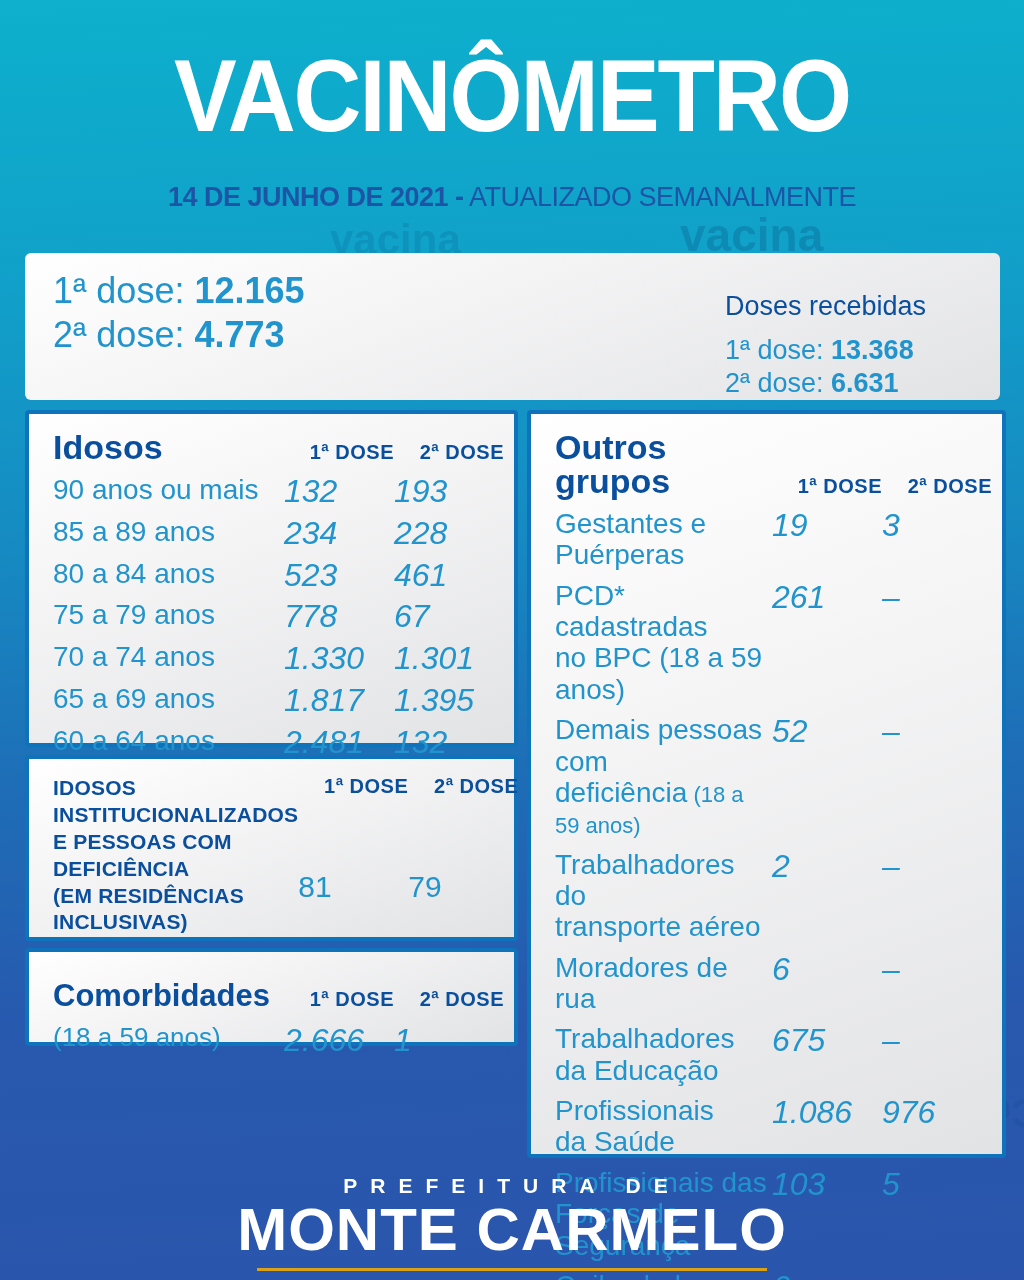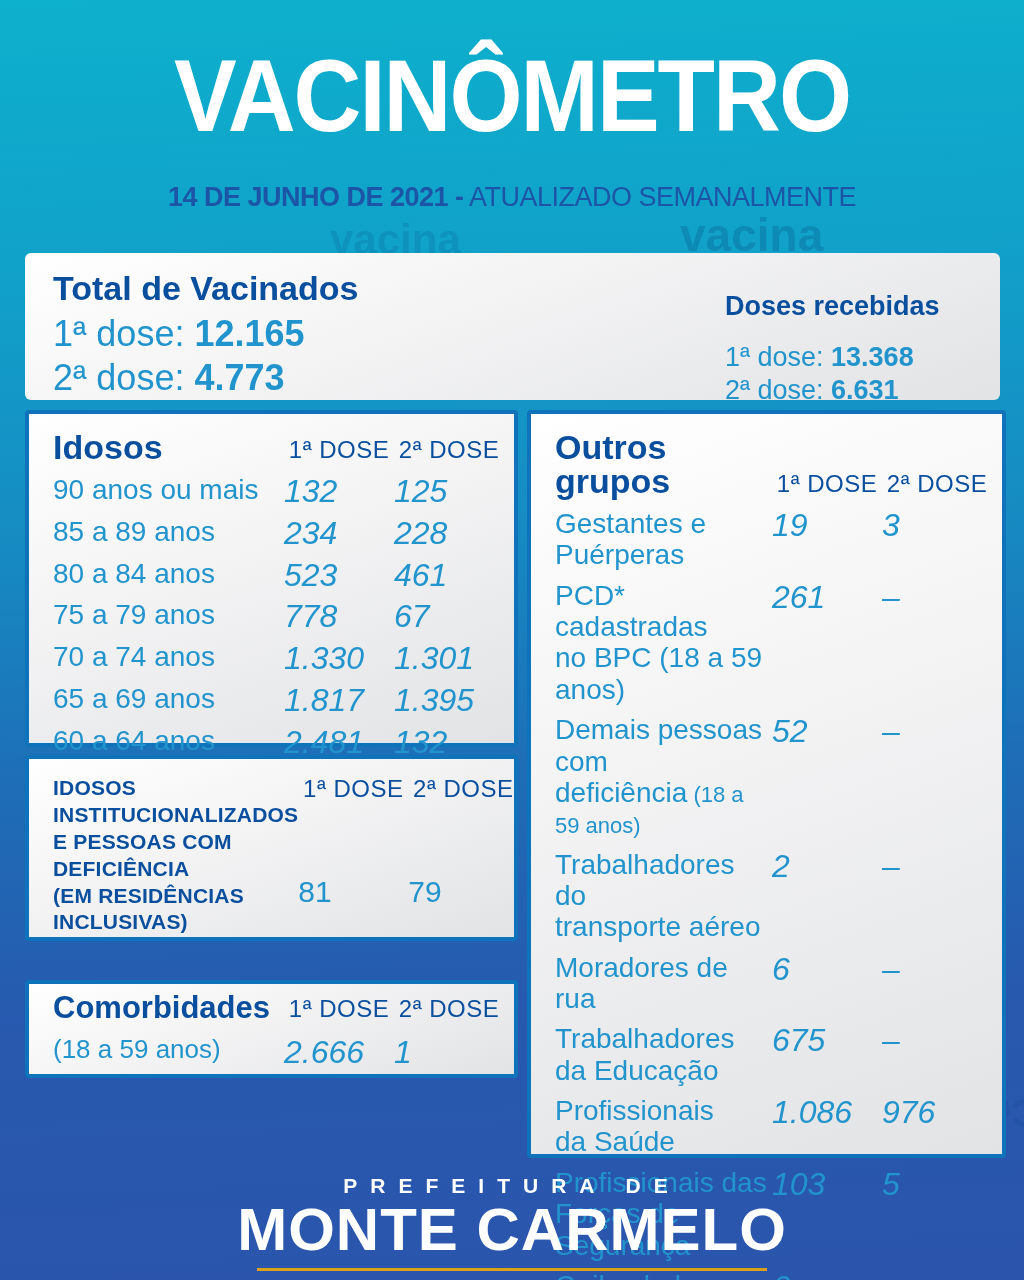--- a/index.html
+++ b/index.html
@@ -29,31 +29,31 @@
     position:absolute;box-sizing:border-box;border-radius:6px;
     background:linear-gradient(160deg,#ffffff 0%,#f4f4f5 40%,#e2e3e5 100%);
   }
   .bordered{border:4px solid #0e73ba;border-radius:4px;}
 
   .total-card{left:25px;top:253px;width:975px;height:147px;padding:16px 28px;}
   .total-title{color:#0a4f9e;font-size:34px;font-weight:bold;margin-bottom:4px;}
   .dose-line{color:#2194cd;font-size:36px;line-height:44px;}
   .dose-line .v{font-weight:bold;}
   .received{position:absolute;top:38px;left:700px;}
-  .received-title{color:#0a4f9e;font-size:27px;font-weight:bold;margin-bottom:19px;}
+  .received-title{color:#0a4f9e;font-size:27px;font-weight:normal;margin-bottom:12px;}
   .received .dose-line{font-size:27px;line-height:33px;}
 
   .idosos-card{left:25px;top:410px;width:493px;height:337px;padding:16px 10px 10px 24px;}
   .inst-card{left:25px;top:755px;width:493px;height:186px;padding:16px 10px 10px 24px;}
-  .comorb-card{left:25px;top:980px;width:493px;height:98px;padding:8px 10px 8px 24px;}
+  .comorb-card{left:25px;top:948px;width:493px;height:98px;padding:28px 10px 8px 24px;}
   .outros-card{left:527px;top:410px;width:479px;height:748px;padding:16px 10px 10px 24px;}
 
   .t-head{display:grid;grid-template-columns:1fr 110px 110px;align-items:end;margin-bottom:10px;}
   .t-title{color:#0a4f9e;font-size:34px;font-weight:bold;line-height:1;}
-  .t-col{color:#0a4f9e;font-size:24px;font-weight:normal;text-align:center;letter-spacing:.5px;}
+  .t-col{color:#0a4f9e;font-size:20px;font-weight:bold;text-align:right;letter-spacing:.5px;}
   .t-row{display:grid;grid-template-columns:1fr 110px 110px;align-items:start;margin-bottom:6px;}
   .t-label{color:#2194cd;font-size:28px;line-height:1.12;}
   .t-label .small{font-size:22px;}
   .t-val{color:#2194cd;font-size:32px;line-height:1.12;font-style:italic;}
   .outros-card .t-row{margin-bottom:9px;}
 
   .inst-grid{display:grid;grid-template-columns:1fr 110px 110px;align-items:start;}
   .inst-title{color:#0a4f9e;font-size:21px;font-weight:bold;line-height:1.28;white-space:pre-line;letter-spacing:.2px;}
   .inst-val{color:#2194cd;font-size:30px;margin-top:72px;}
 
@@ -77,21 +77,20 @@
   <span class="wm wm3">2°C a 8°C</span>
   <span class="wm wm4">Conservar sob</span>
 
   <div class="page-title">VACINÔMETRO</div>
 
   <div class="subtitle">
     <span class="b">14 DE JUNHO DE 2021 -</span><span> ATUALIZADO SEMANALMENTE</span>
   </div>
 
   <div class="card total-card">
-    <div class="total-title">Total de Vacinados</div>
     <div class="dose-line">
       <span>1ª dose: </span><span class="v">12.165</span>
     </div>
     <div class="dose-line">
       <span>2ª dose: </span><span class="v">4.773</span>
     </div>
     <div class="received">
       <div class="received-title">Doses recebidas</div>
       <div class="dose-line">
         <span>1ª dose: </span><span class="v">13.368</span>
@@ -105,21 +104,21 @@
   <div class="card bordered idosos-card">
     <div class="t-head">
       <span class="t-title">Idosos</span>
       <span class="t-col">1ª DOSE</span>
       <span class="t-col">2ª DOSE</span>
     </div>
     <div id="idosos-rows">
         <div class="t-row">
           <span class="t-label">90 anos ou mais</span>
           <span class="t-val">132</span>
-          <span class="t-val">125</span>
+          <span class="t-val">193</span>
         </div>
         <div class="t-row">
           <span class="t-label">85 a 89 anos</span>
           <span class="t-val">234</span>
           <span class="t-val">228</span>
         </div>
         <div class="t-row">
           <span class="t-label">80 a 84 anos</span>
           <span class="t-val">523</span>
           <span class="t-val">461</span>

